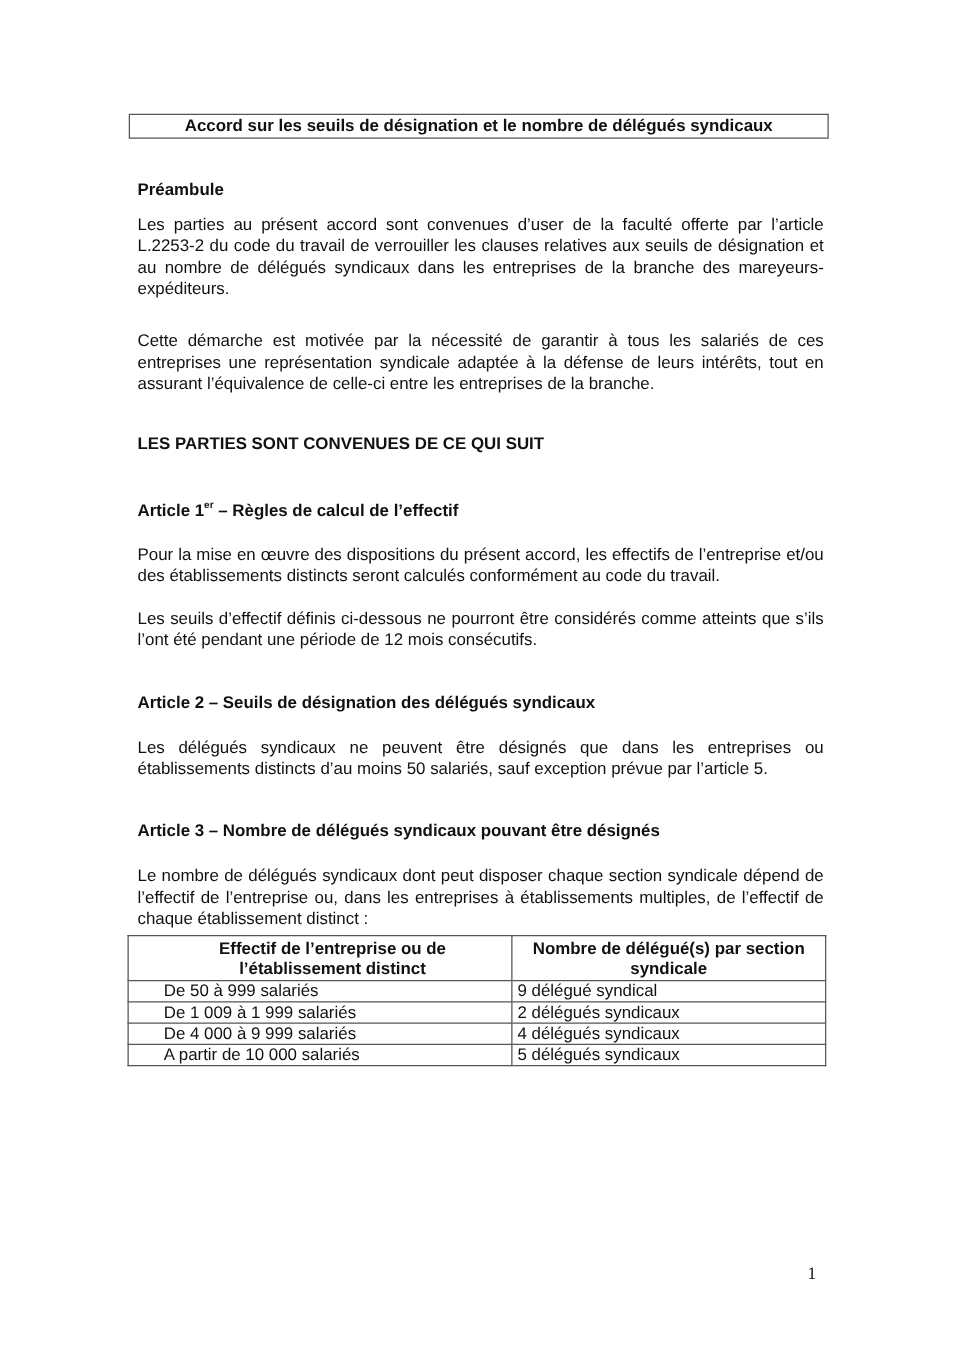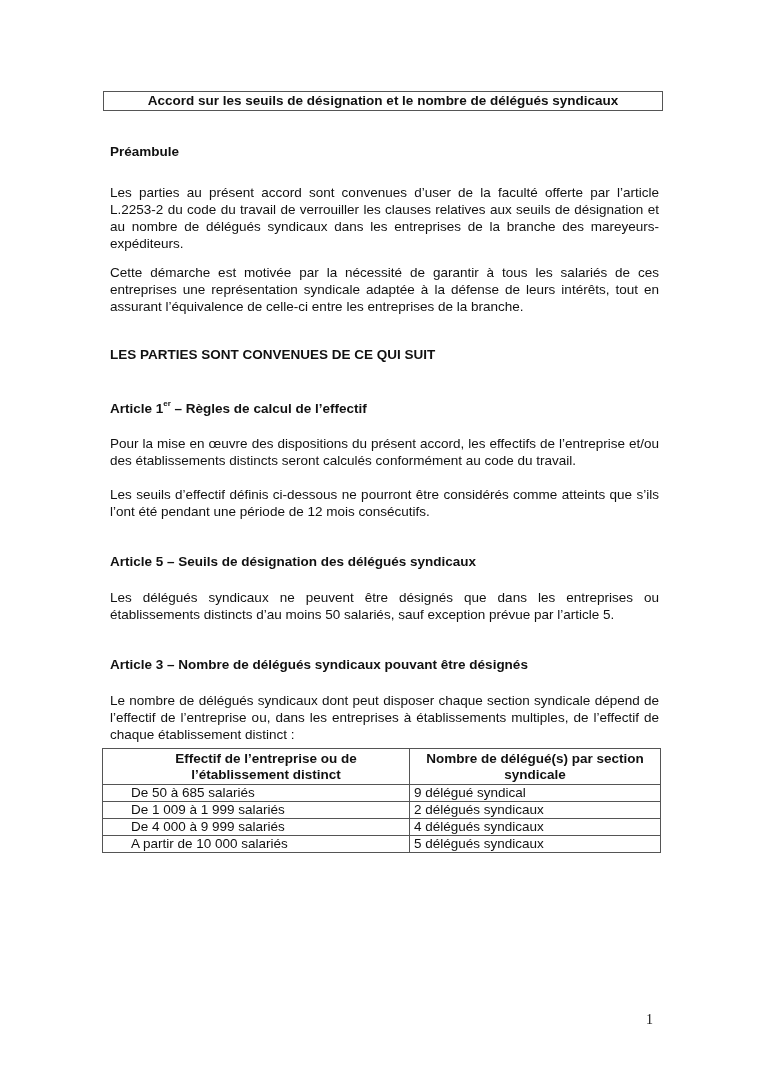--- a/index.html
+++ b/index.html
@@ -33,50 +33,50 @@
   </style>
 </head>
 <body>
 
 <div class="page">
 
   <div class="title-box">Accord sur les seuils de désignation et le nombre de délégués syndicaux</div>
 
   <div class="block heading" style="top:143px;">Préambule</div>
 
-  <div class="block para" style="top:184px;">Les parties au présent accord sont convenues d’user de la faculté offerte par l’article L.2253-2 du code du travail de verrouiller les clauses relatives aux seuils de désignation et au nombre de délégués syndicaux dans les entreprises de la branche des mareyeurs-expéditeurs.</div>
+  <div class="block para" style="top:171px;">Les parties au présent accord sont convenues d’user de la faculté offerte par l’article L.2253-2 du code du travail de verrouiller les clauses relatives aux seuils de désignation et au nombre de délégués syndicaux dans les entreprises de la branche des mareyeurs-expéditeurs.</div>
 
   <div class="block para" style="top:264px;">Cette démarche est motivée par la nécessité de garantir à tous les salariés de ces entreprises une représentation syndicale adaptée à la défense de leurs intérêts, tout en assurant l’équivalence de celle-ci entre les entreprises de la branche.</div>
 
   <div class="block heading" style="top:346px;">LES PARTIES SONT CONVENUES DE CE QUI SUIT</div>
 
   <div class="block heading" style="top:400px;"><span>Article 1</span><sup>er</sup><span> – Règles de calcul de l’effectif</span></div>
 
   <div class="block para" style="top:435px;">Pour la mise en œuvre des dispositions du présent accord, les effectifs de l’entreprise et/ou des établissements distincts seront calculés conformément au code du travail.</div>
 
   <div class="block para" style="top:486px;">Les seuils d’effectif définis ci-dessous ne pourront être considérés comme atteints que s’ils l’ont été pendant une période de 12 mois consécutifs.</div>
 
-  <div class="block heading" style="top:553px;">Article 5 – Seuils de désignation des délégués syndicaux</div>
+  <div class="block heading" style="top:553px;">Article 2 – Seuils de désignation des délégués syndicaux</div>
 
   <div class="block para" style="top:589px;">Les délégués syndicaux ne peuvent être désignés que dans les entreprises ou établissements distincts d’au moins 50 salariés, sauf exception prévue par l’article 5.</div>
 
   <div class="block heading" style="top:656px;">Article 3 – Nombre de délégués syndicaux pouvant être désignés</div>
 
   <div class="block para" style="top:692px;">Le nombre de délégués syndicaux dont peut disposer chaque section syndicale dépend de l’effectif de l’entreprise ou, dans les entreprises à établissements multiples, de l’effectif de chaque établissement distinct :</div>
 
   <table class="ds-table">
     <thead>
       <tr>
         <th class="col1">Effectif de l’entreprise ou de l’établissement distinct</th>
         <th>Nombre de délégué(s) par section syndicale</th>
       </tr>
     </thead>
     <tbody>
       <tr>
-        <td class="col1">De 50 à 685 salariés</td>
+        <td class="col1">De 50 à 999 salariés</td>
         <td>9 délégué syndical</td>
       </tr>
       <tr>
         <td class="col1">De 1 009 à 1 999 salariés</td>
         <td>2 délégués syndicaux</td>
       </tr>
       <tr>
         <td class="col1">De 4 000 à 9 999 salariés</td>
         <td>4 délégués syndicaux</td>
       </tr>

